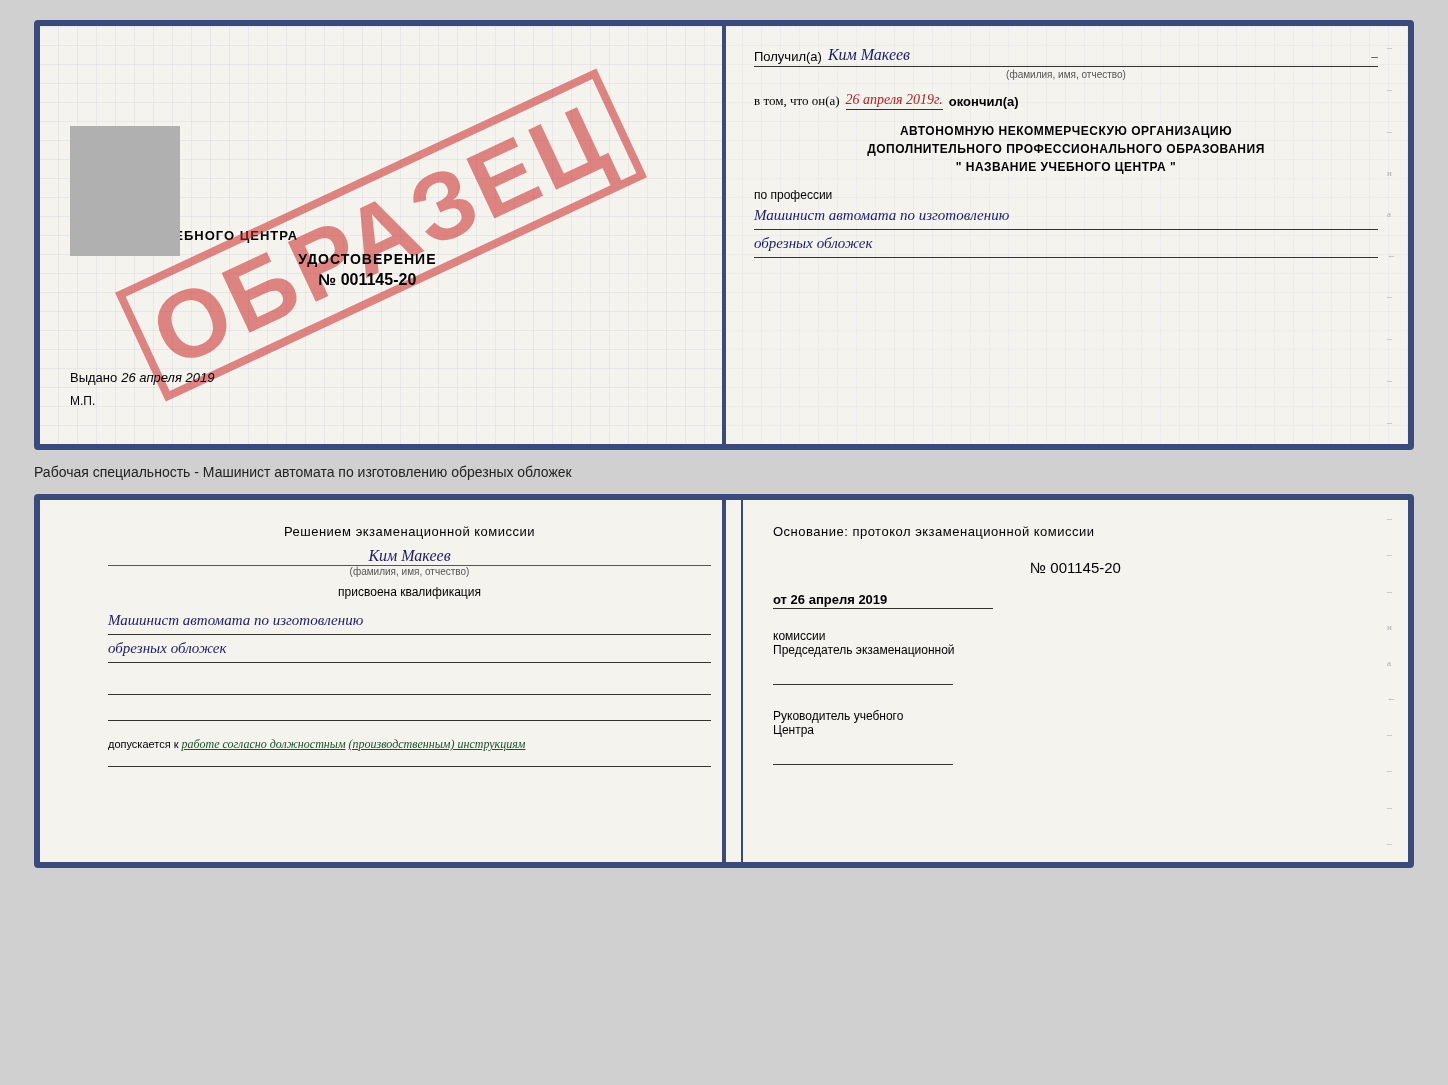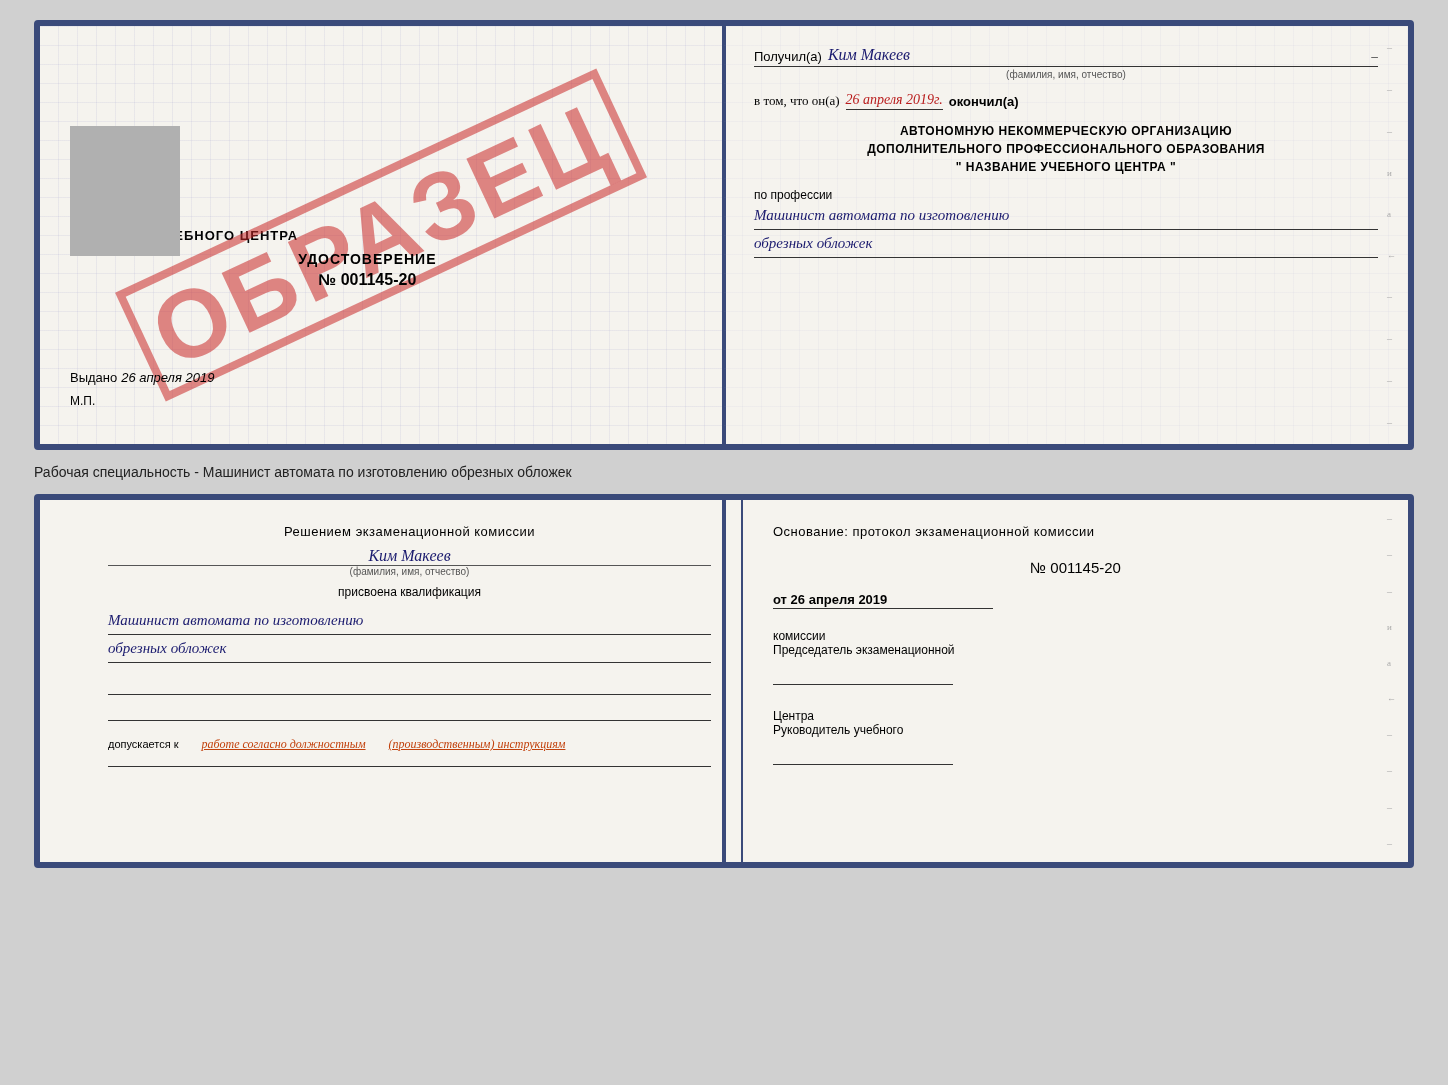--- a/index.html
+++ b/index.html
@@ -301,23 +301,22 @@
 
     .qual-dopusk {
       font-size: 11px;
       font-family: Arial, sans-serif;
       margin-top: 8px;
     }
     .qual-dopusk-val {
       font-style: italic;
       font-family: 'Comic Sans MS', cursive;
       font-size: 12px;
-      color: #c2410c;
+      color: #14532d;
       text-decoration: underline;
-      margin-left: 20px;
     }
     .qual-dopusk-line {
       border-bottom: 1px solid #333;
       margin-top: 6px;
     }
 
     
     .osnov-block {
       font-size: 13px;
       font-family: Arial, sans-serif;
@@ -502,22 +501,22 @@
         <span>26 апреля 2019</span>
       </div>
 
       <div class="predsedatel-block">
         <div>комиссии</div>
         <div>Председатель экзаменационной</div>
         <span class="sign-line"></span>
       </div>
 
       <div class="rukov-block">
+        <div>Руководитель учебного</div>
         <div>Центра</div>
-        <div>Руководитель учебного</div>
         <span class="sign-line"></span>
       </div>
 
       <div class="diploma-right-dashes">
         <span>–</span>
           <span>–</span>
           <span>–</span>
         <span style="font-size:9px;">и</span>
         <span style="font-size:9px;">а</span>
         <span style="font-size:9px;">←</span>

